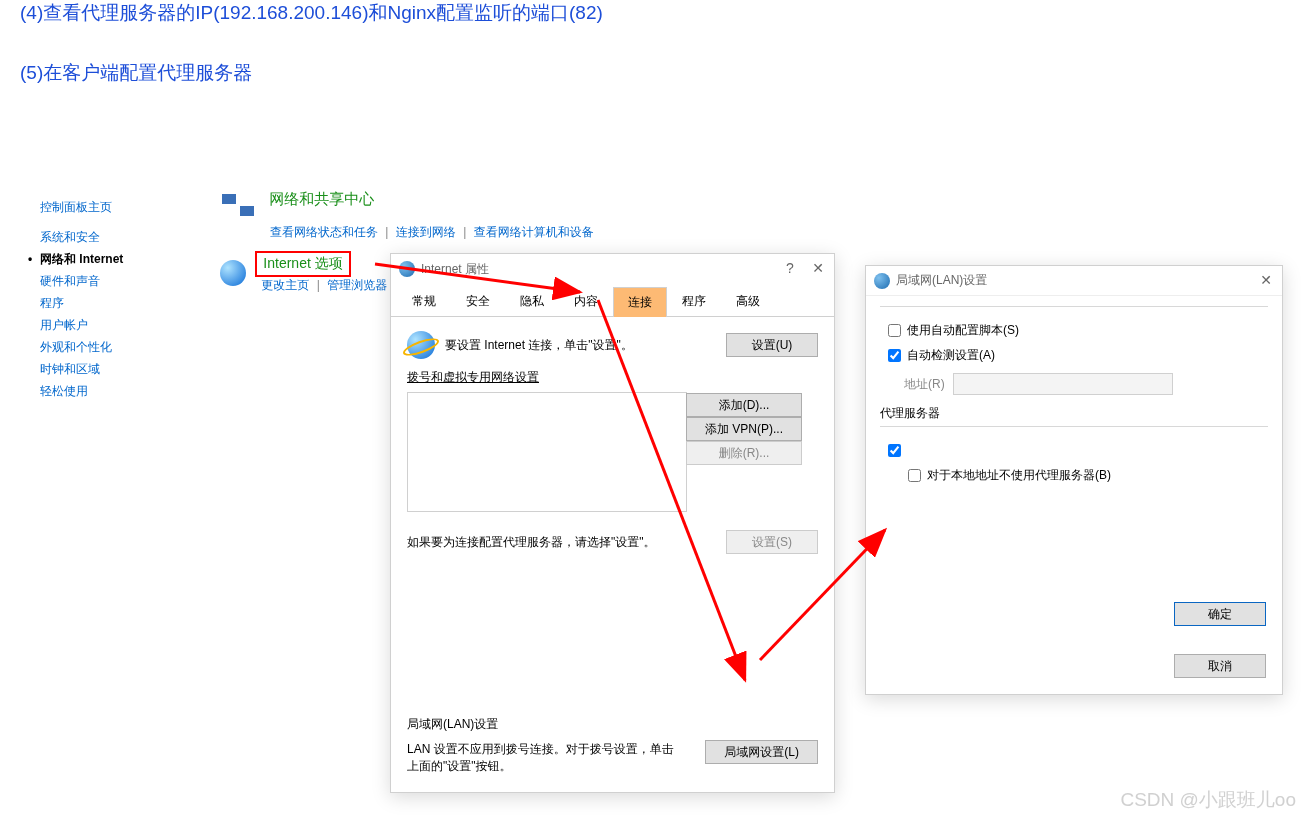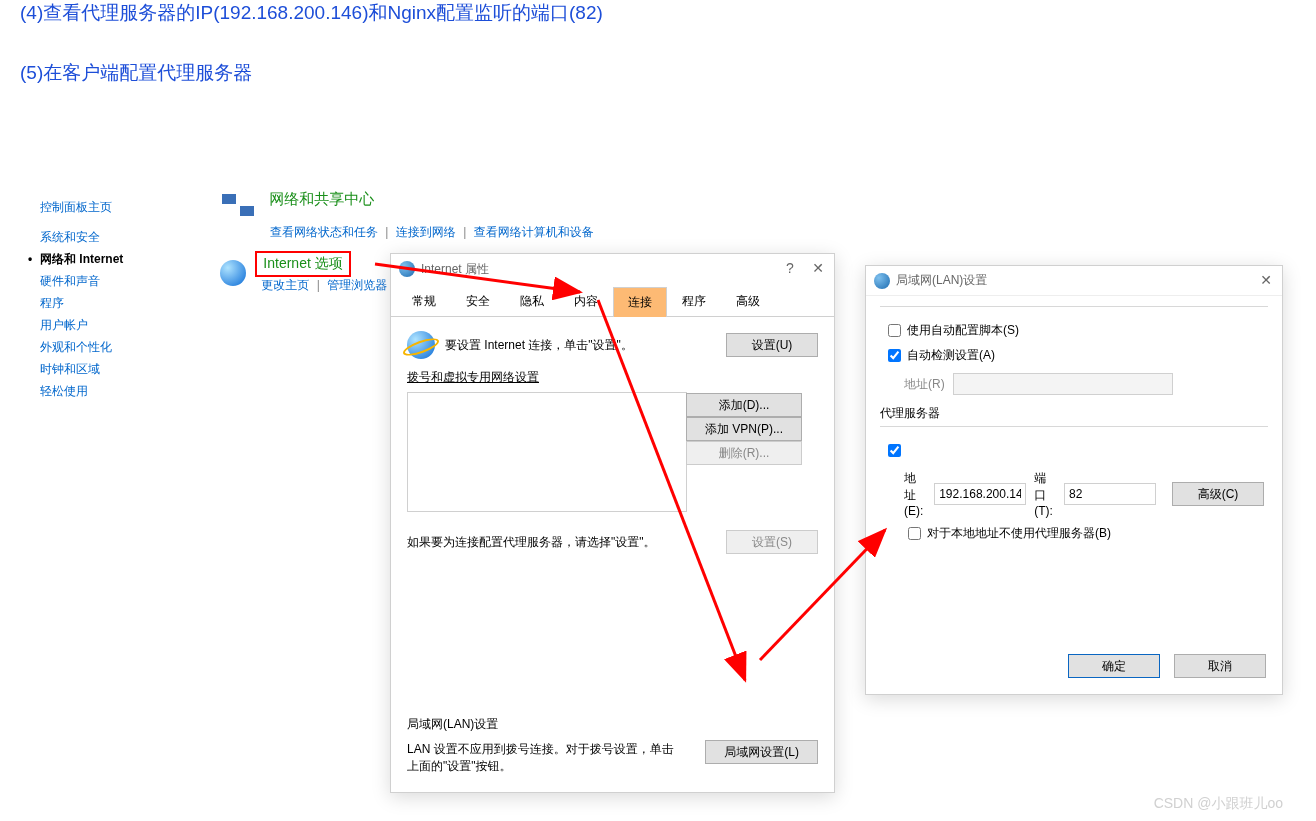--- a/index.html
+++ b/index.html
@@ -171,29 +171,29 @@
   }
   .chk-row { display:flex; align-items:center; margin:6px 4px; font-size:12px;}
   .chk-row input[type=checkbox]{ margin-right:6px;}
   .addr-row { display:flex; align-items:center; margin:8px 4px 4px 24px; gap:8px; font-size:12px; color:#888;}
   .addr-row input[type=text]{
     height:22px; border:1px solid var(--panel-border); padding:0 4px; font-size:12px; background:#fff;
   }
   .proxy-row { display:flex; align-items:center; margin:10px 4px 6px 24px; gap:8px; font-size:12px;}
   .proxy-row input[type=text]{ height:22px; border:1px solid var(--panel-border); padding:0 4px; font-size:12px; width:92px;}
   .proxy-row .port { width:44px;}
-  .dlg-footer { position:absolute; bottom:16px; right:16px; display:flex; gap:14px;}
+  .dlg-footer { position:absolute; bottom:16px; right:16px; display:flex; gap:28px;flex-direction:column;}
   .dlg-footer .btn.primary { border-color:#0a66c2; }
 
   
   .arrows { position:absolute; left:0; top:0; width:1316px; height:821px; pointer-events:none;}
 
   .watermark {
-    position:absolute; right:33px; bottom:8px;
-    color: var(--watermark); font-size:14px;
+    position:absolute; right:20px; bottom:8px;
+    color: var(--watermark); font-size:19px;
   }
 
   
   .cp-icon {
     display:inline-block; width:40px; height:34px; vertical-align:top; margin-right:6px;
     position:relative;
   }
   .cp-icon.net::before, .cp-icon.net::after{
     content:""; position:absolute; width:14px;height:10px; background:#3a6fb7; top:4px;
   }
@@ -324,28 +324,20 @@
       </div>
     </div>
   </div>
 
   <div class="group">
     <div class="group-title">代理服务器</div>
     <div class="group-box">
       <label class="chk-row">
         <input type="checkbox" checked="" style="">
       </label>
-      <div class="proxy-row">
-        <span>地址(E):</span>
-        <input type="text" value="192.168.200.14" style="">
-        <span>端口(T):</span>
-        <input type="text" class="port" value="82" style="">
-        <span style="flex:1"></span>
-        <span class="btn">高级(C)</span>
-      </div>
       <label class="chk-row" style="margin-left:24px;">
         <input type="checkbox" style="">
         <span>对于本地地址不使用代理服务器(B)</span>
       </label>
     </div>
   </div>
 
   <div class="dlg-footer">
     <span class="btn primary">确定</span>
     <span class="btn">取消</span>

